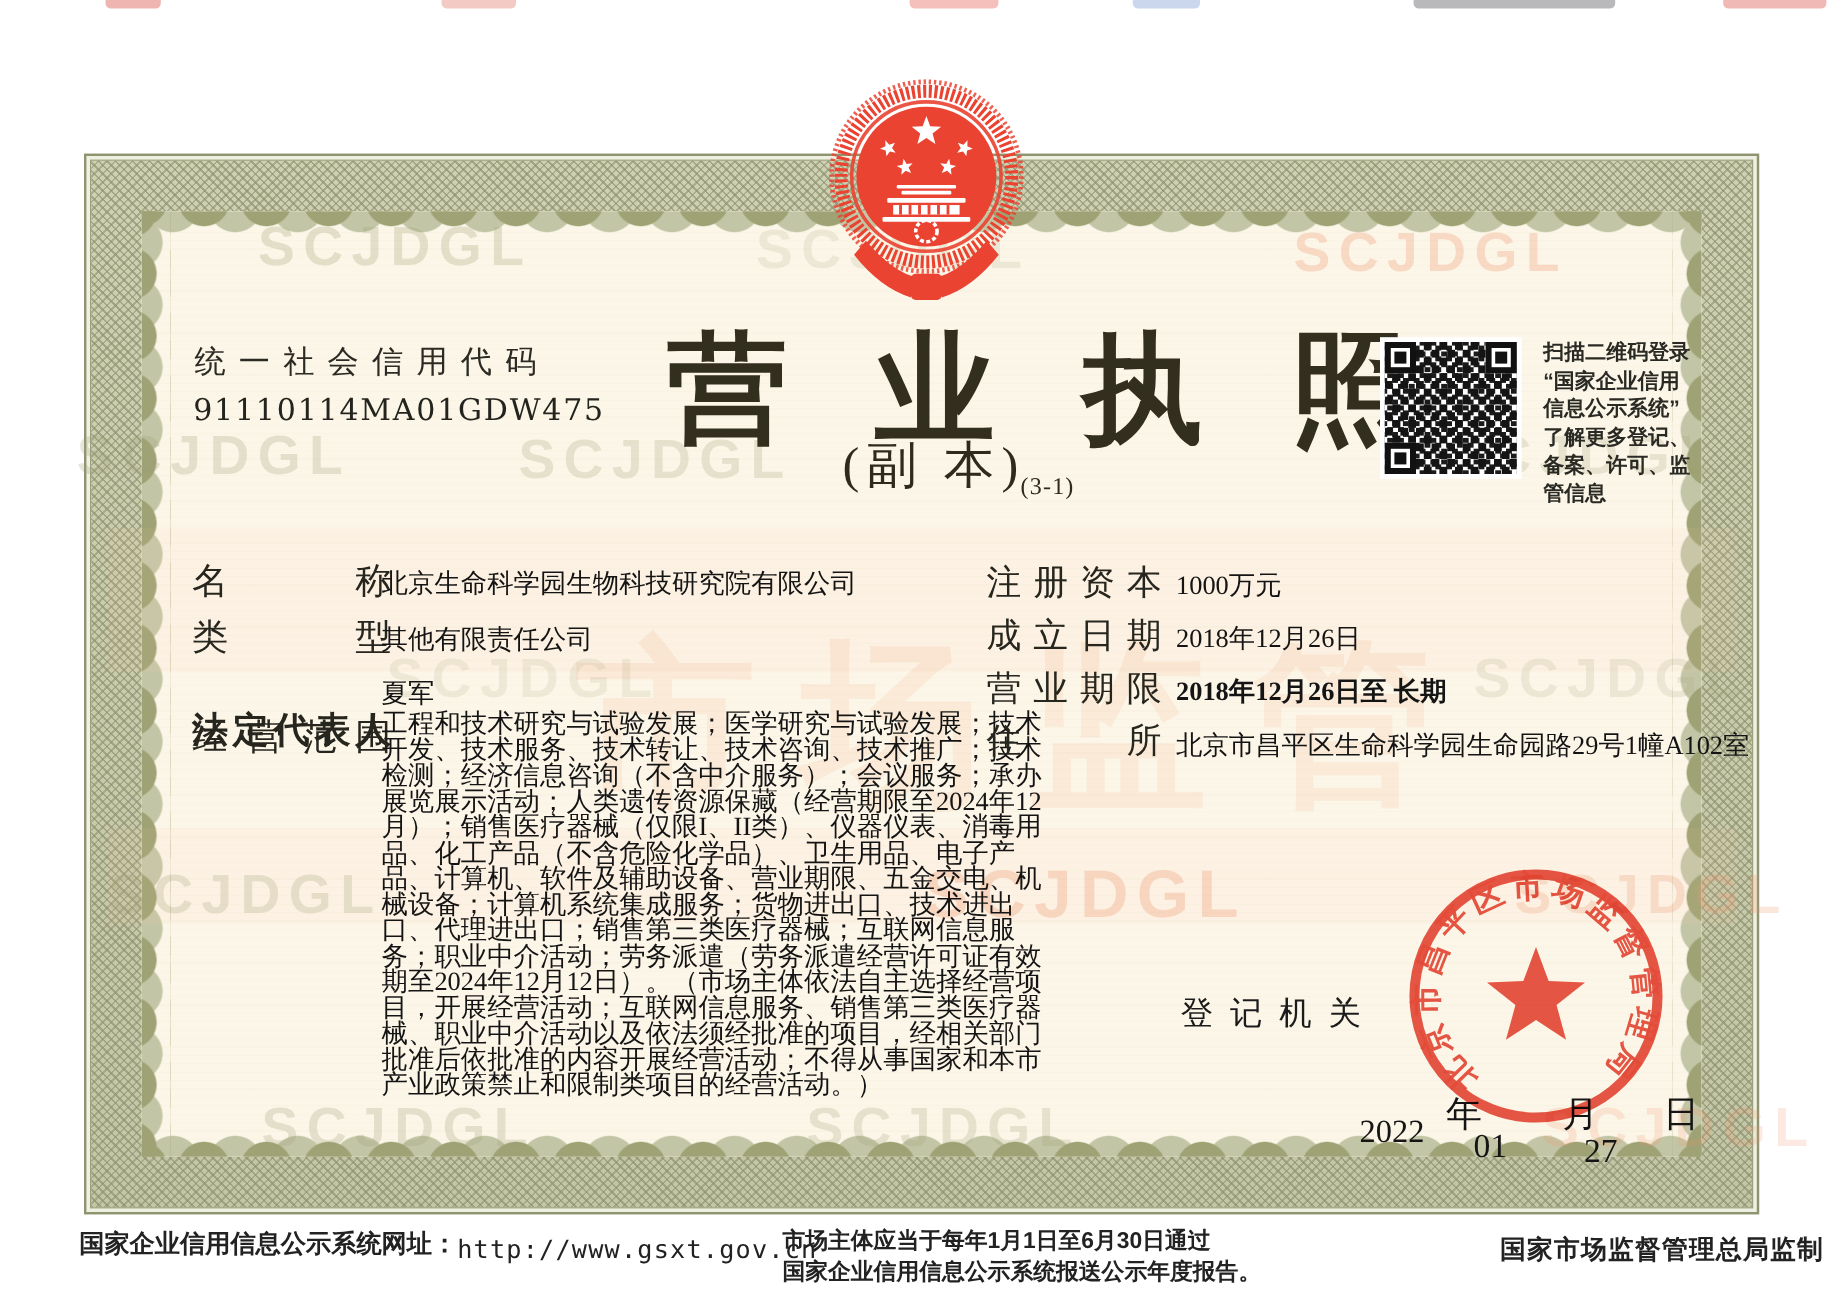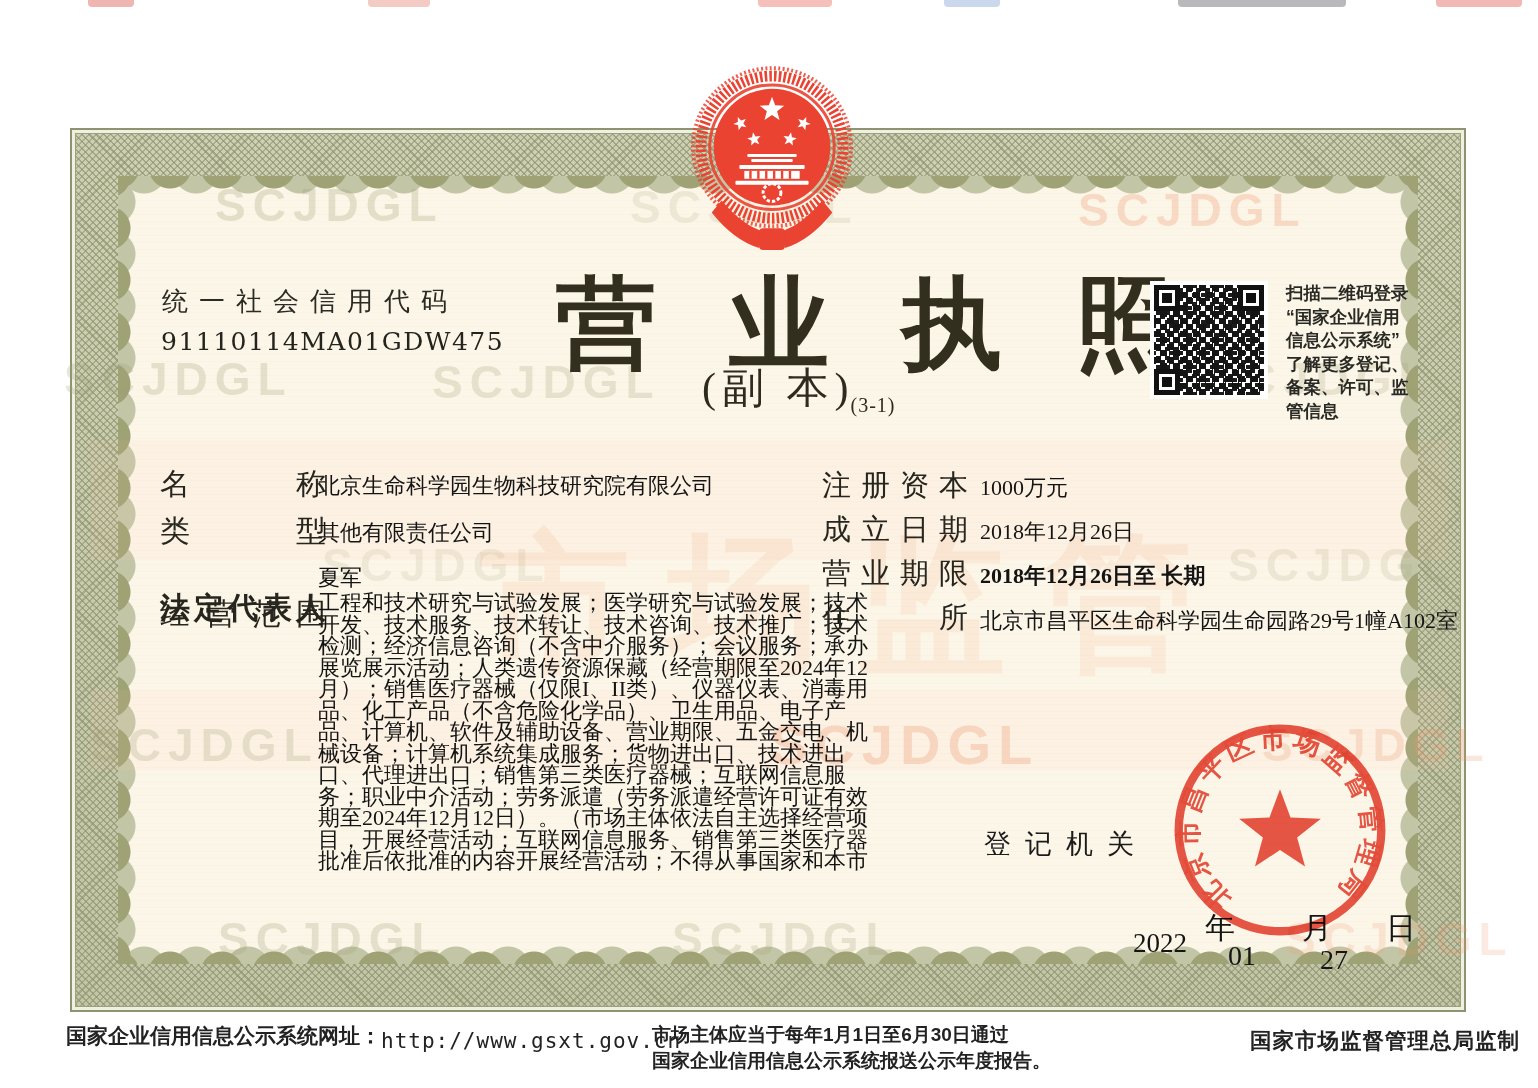--- a/index.html
+++ b/index.html
@@ -219,21 +219,23 @@
   <div>检测；经济信息咨询（不含中介服务）；会议服务；承办</div>
   <div>展览展示活动；人类遗传资源保藏（经营期限至2024年12</div>
   <div>月）；销售医疗器械（仅限I、II类）、仪器仪表、消毒用</div>
   <div>品、化工产品（不含危险化学品）、卫生用品、电子产</div>
   <div>品、计算机、软件及辅助设备、营业期限、五金交电、机</div>
   <div>械设备；计算机系统集成服务；货物进出口、技术进出</div>
   <div>口、代理进出口；销售第三类医疗器械；互联网信息服</div>
   <div>务；职业中介活动；劳务派遣（劳务派遣经营许可证有效</div>
   <div>期至2024年12月12日）。（市场主体依法自主选择经营项</div>
   <div>目，开展经营活动；互联网信息服务、销售第三类医疗器</div>
+  <div>械、职业中介活动以及依法须经批准的项目，经相关部门</div>
   <div>批准后依批准的内容开展经营活动；不得从事国家和本市</div>
+  <div>产业政策禁止和限制类项目的经营活动。）</div>
 </div>
 
 <div class="flabel flabel-r" style="top:466px;">注册资本</div>
 <div class="fvalue" style="left:980px;top:473px;">1000万元</div>
 
 <div class="flabel flabel-r" style="top:510px;">成立日期</div>
 <div class="fvalue" style="left:980px;top:517px;">2018年12月26日</div>
 
 <div class="flabel flabel-r" style="top:554px;">营业期限</div>
 <div class="fvalue" style="left:980px;top:561px;font-weight:bold;">2018年12月26日至 长期</div>

